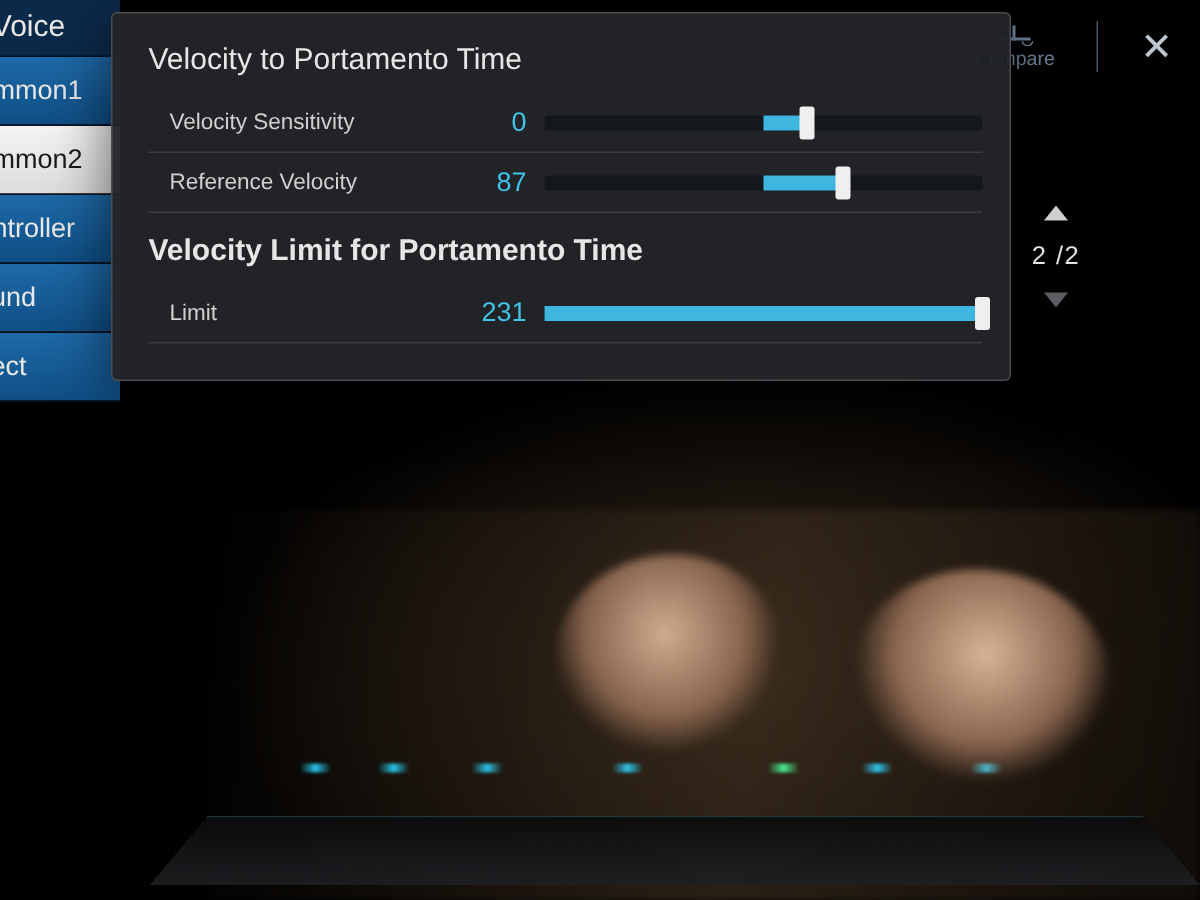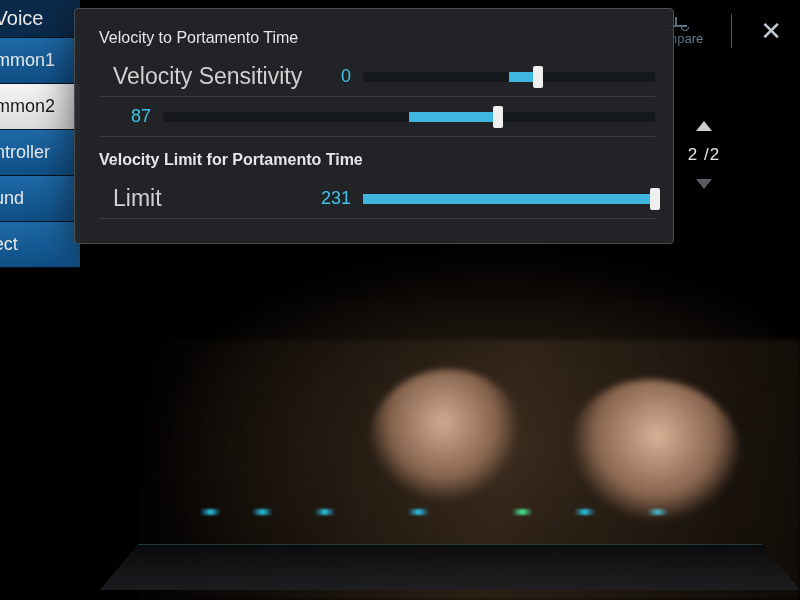--- a/index.html
+++ b/index.html
@@ -93,36 +93,36 @@
     left: 74px; top: 8px;
     width: 600px;
     padding: 14px 18px 24px 24px;
     background: rgba(34,36,40,0.96);
     border: 1px solid #4a4c50;
     border-radius: 4px;
     box-shadow: 0 8px 40px rgba(0,0,0,0.6);
   }
   .section-title {
     color: #e6e6e6;
-    font-size: 16px;
+    font-size: 20px;
     font-weight: 400;
     margin: 6px 0 10px 0;
   }
   .row {
     display: flex;
     align-items: center;
     height: 40px;
     border-bottom: 1px solid #3a3c40;
     padding-left: 14px;
   }
   .row:last-of-type { border-bottom: none; }
   .label {
     flex: 0 0 200px;
     color: #d0d0d0;
-    font-size: 23px;
+    font-size: 15px;
     font-weight: 300;
   }
   .value {
     flex: 0 0 50px;
     text-align: right;
     color: #3fc3e8;
     font-size: 18px;
     padding-right: 12px;
   }
   .slider {
@@ -149,21 +149,21 @@
     top: -6px;
     width: 10px; height: 22px;
     background: #efefef;
     border-radius: 2px;
   }
 
   
   .pager {
     position: absolute;
     right: -54px;
-    top: 112px;
+    top: 128px;
     width: 46px;
     display:flex; flex-direction:column; align-items:center;
     gap: 14px;
     color: #e0e0e0;
   }
   .arrow {
     width: 0; height: 0;
     border-left: 8px solid transparent;
     border-right: 8px solid transparent;
   }
@@ -257,20 +257,21 @@
     <div class="value">0</div>
     <div class="slider">
       <div class="track">
         <div class="fill" style="left:50%; right:40%;"></div>
         <div class="thumb" style="left:calc(60% - 5px);"></div>
       </div>
     </div>
   </div>
 
   <div class="row">
+    <div class="label">Reference Velocity</div>
     <div class="value">87</div>
     <div class="slider">
       <div class="track">
         <div class="fill" style="left:50%; right:32%;"></div>
         <div class="thumb" style="left:calc(68% - 5px);"></div>
       </div>
     </div>
   </div>
 
   <div class="section-title" style="margin-top:14px;font-weight:bold;">Velocity Limit for Portamento Time</div>

